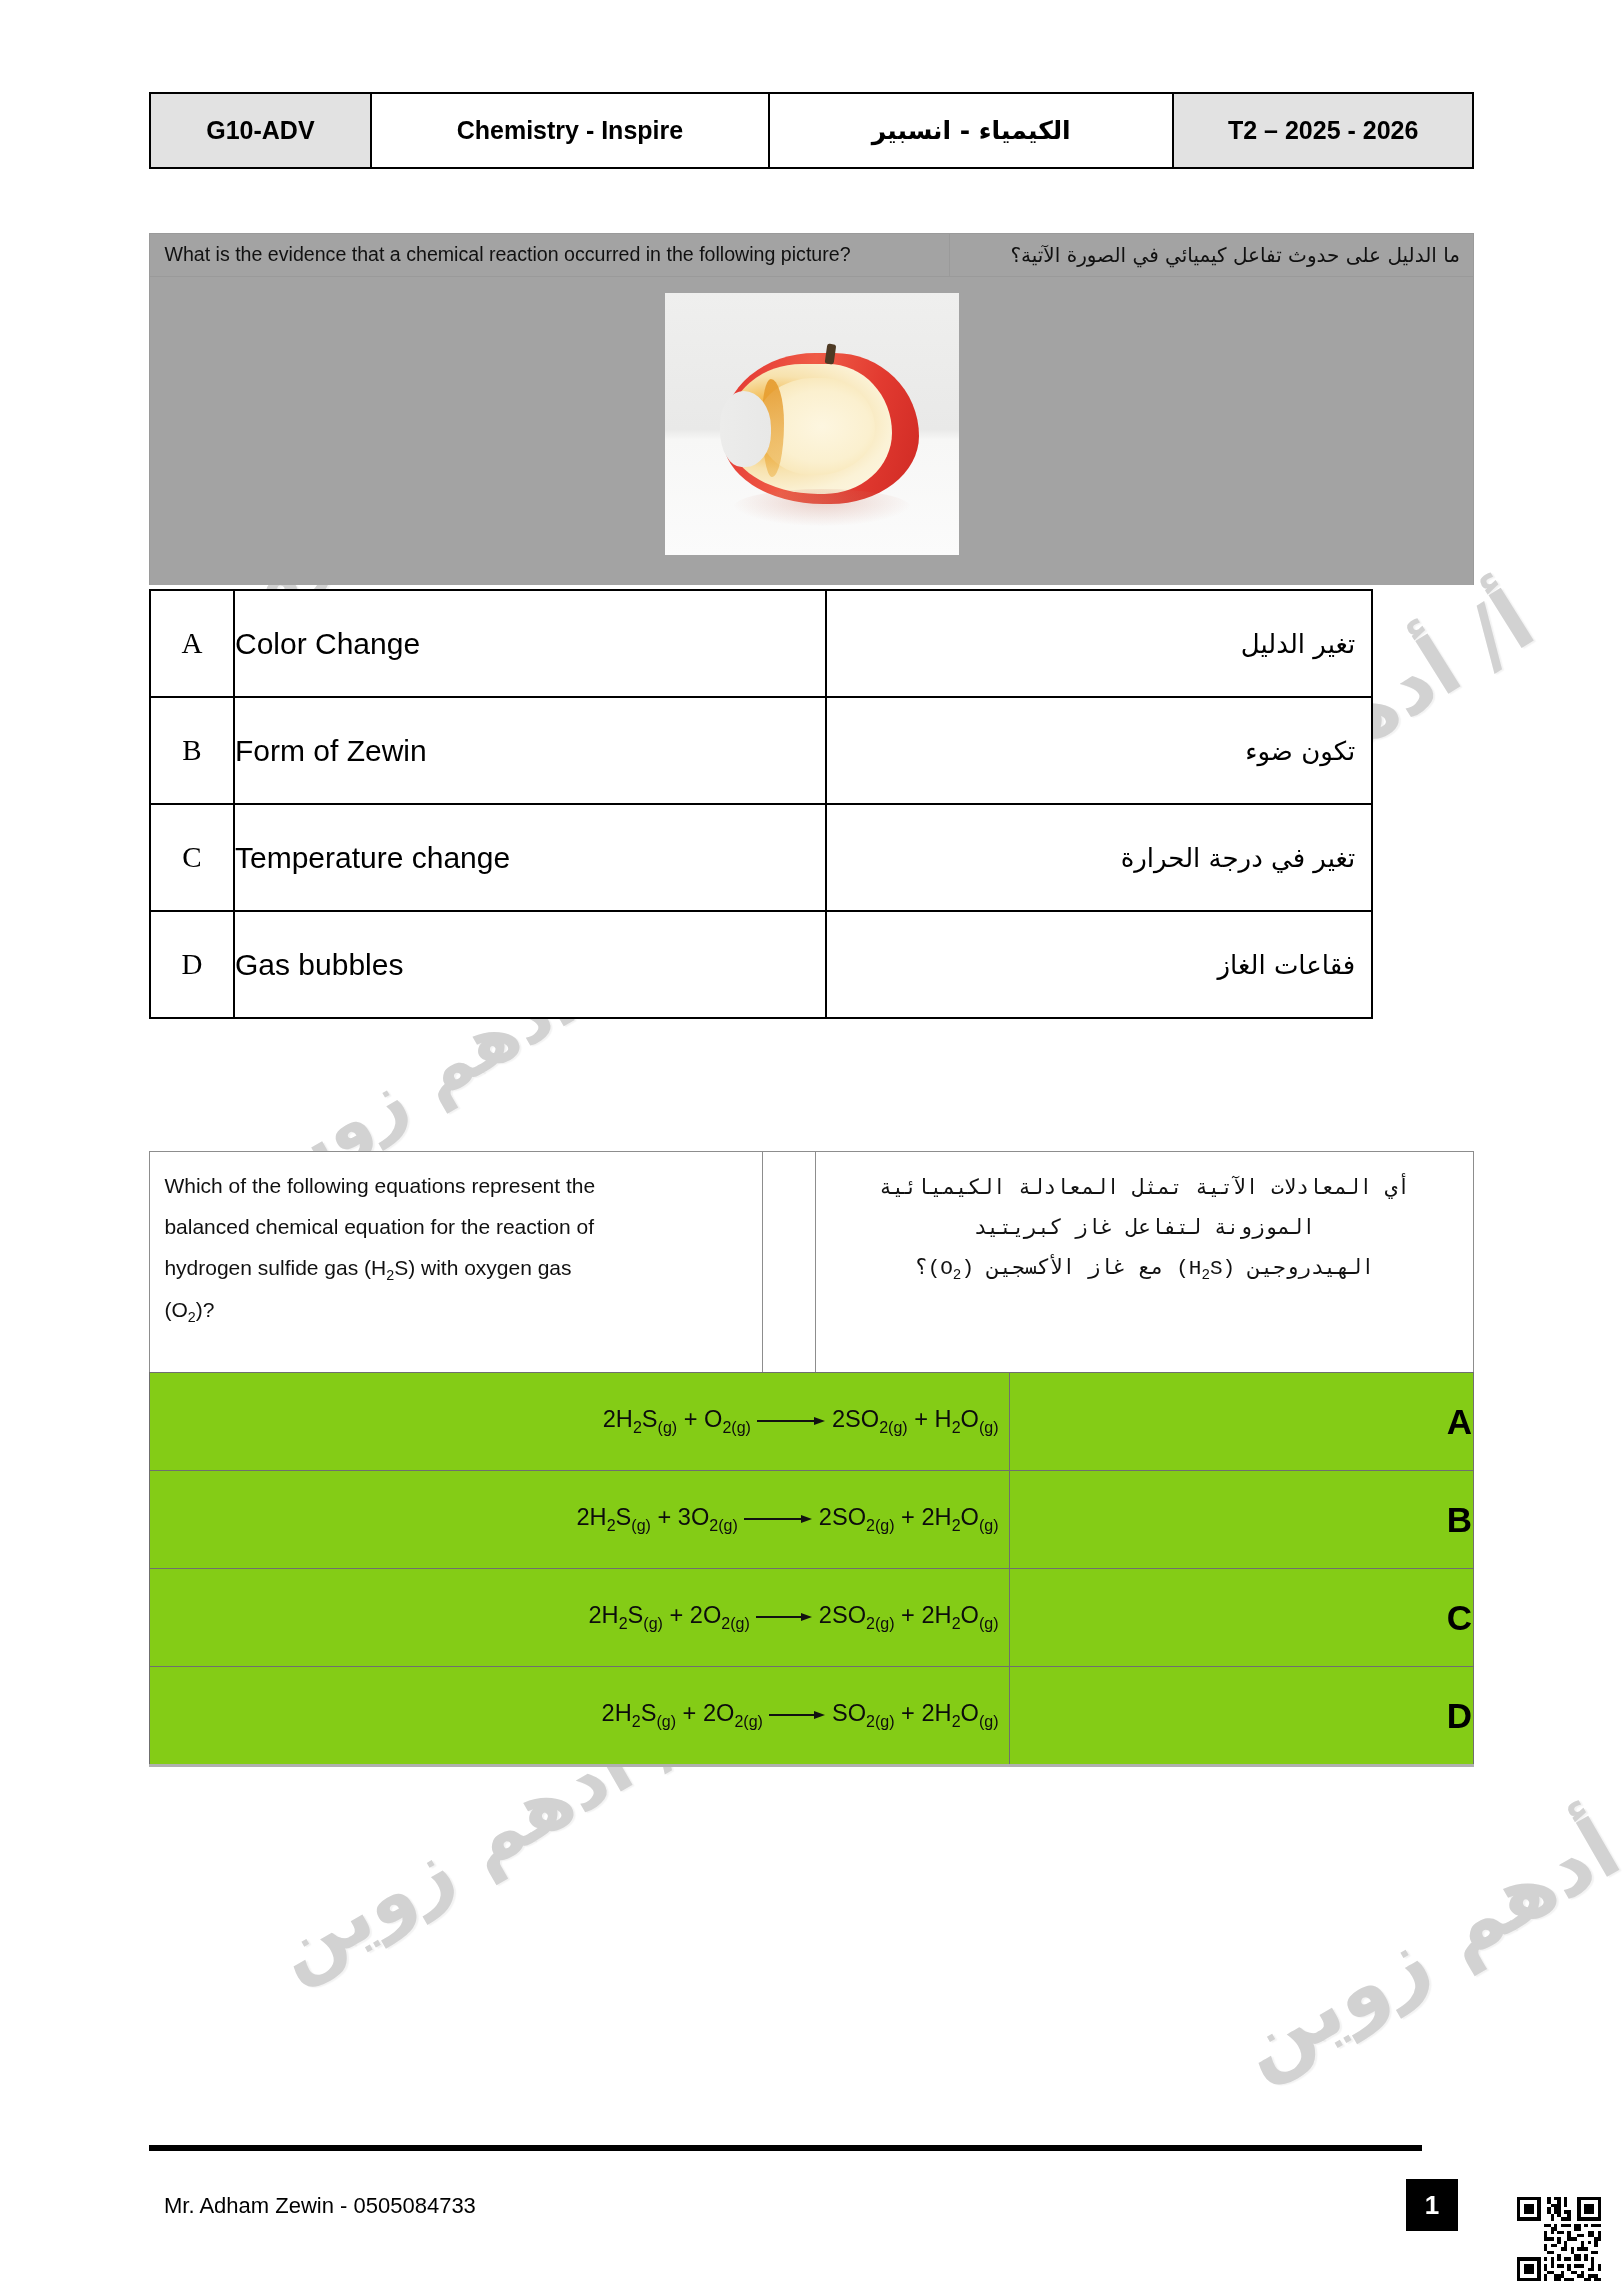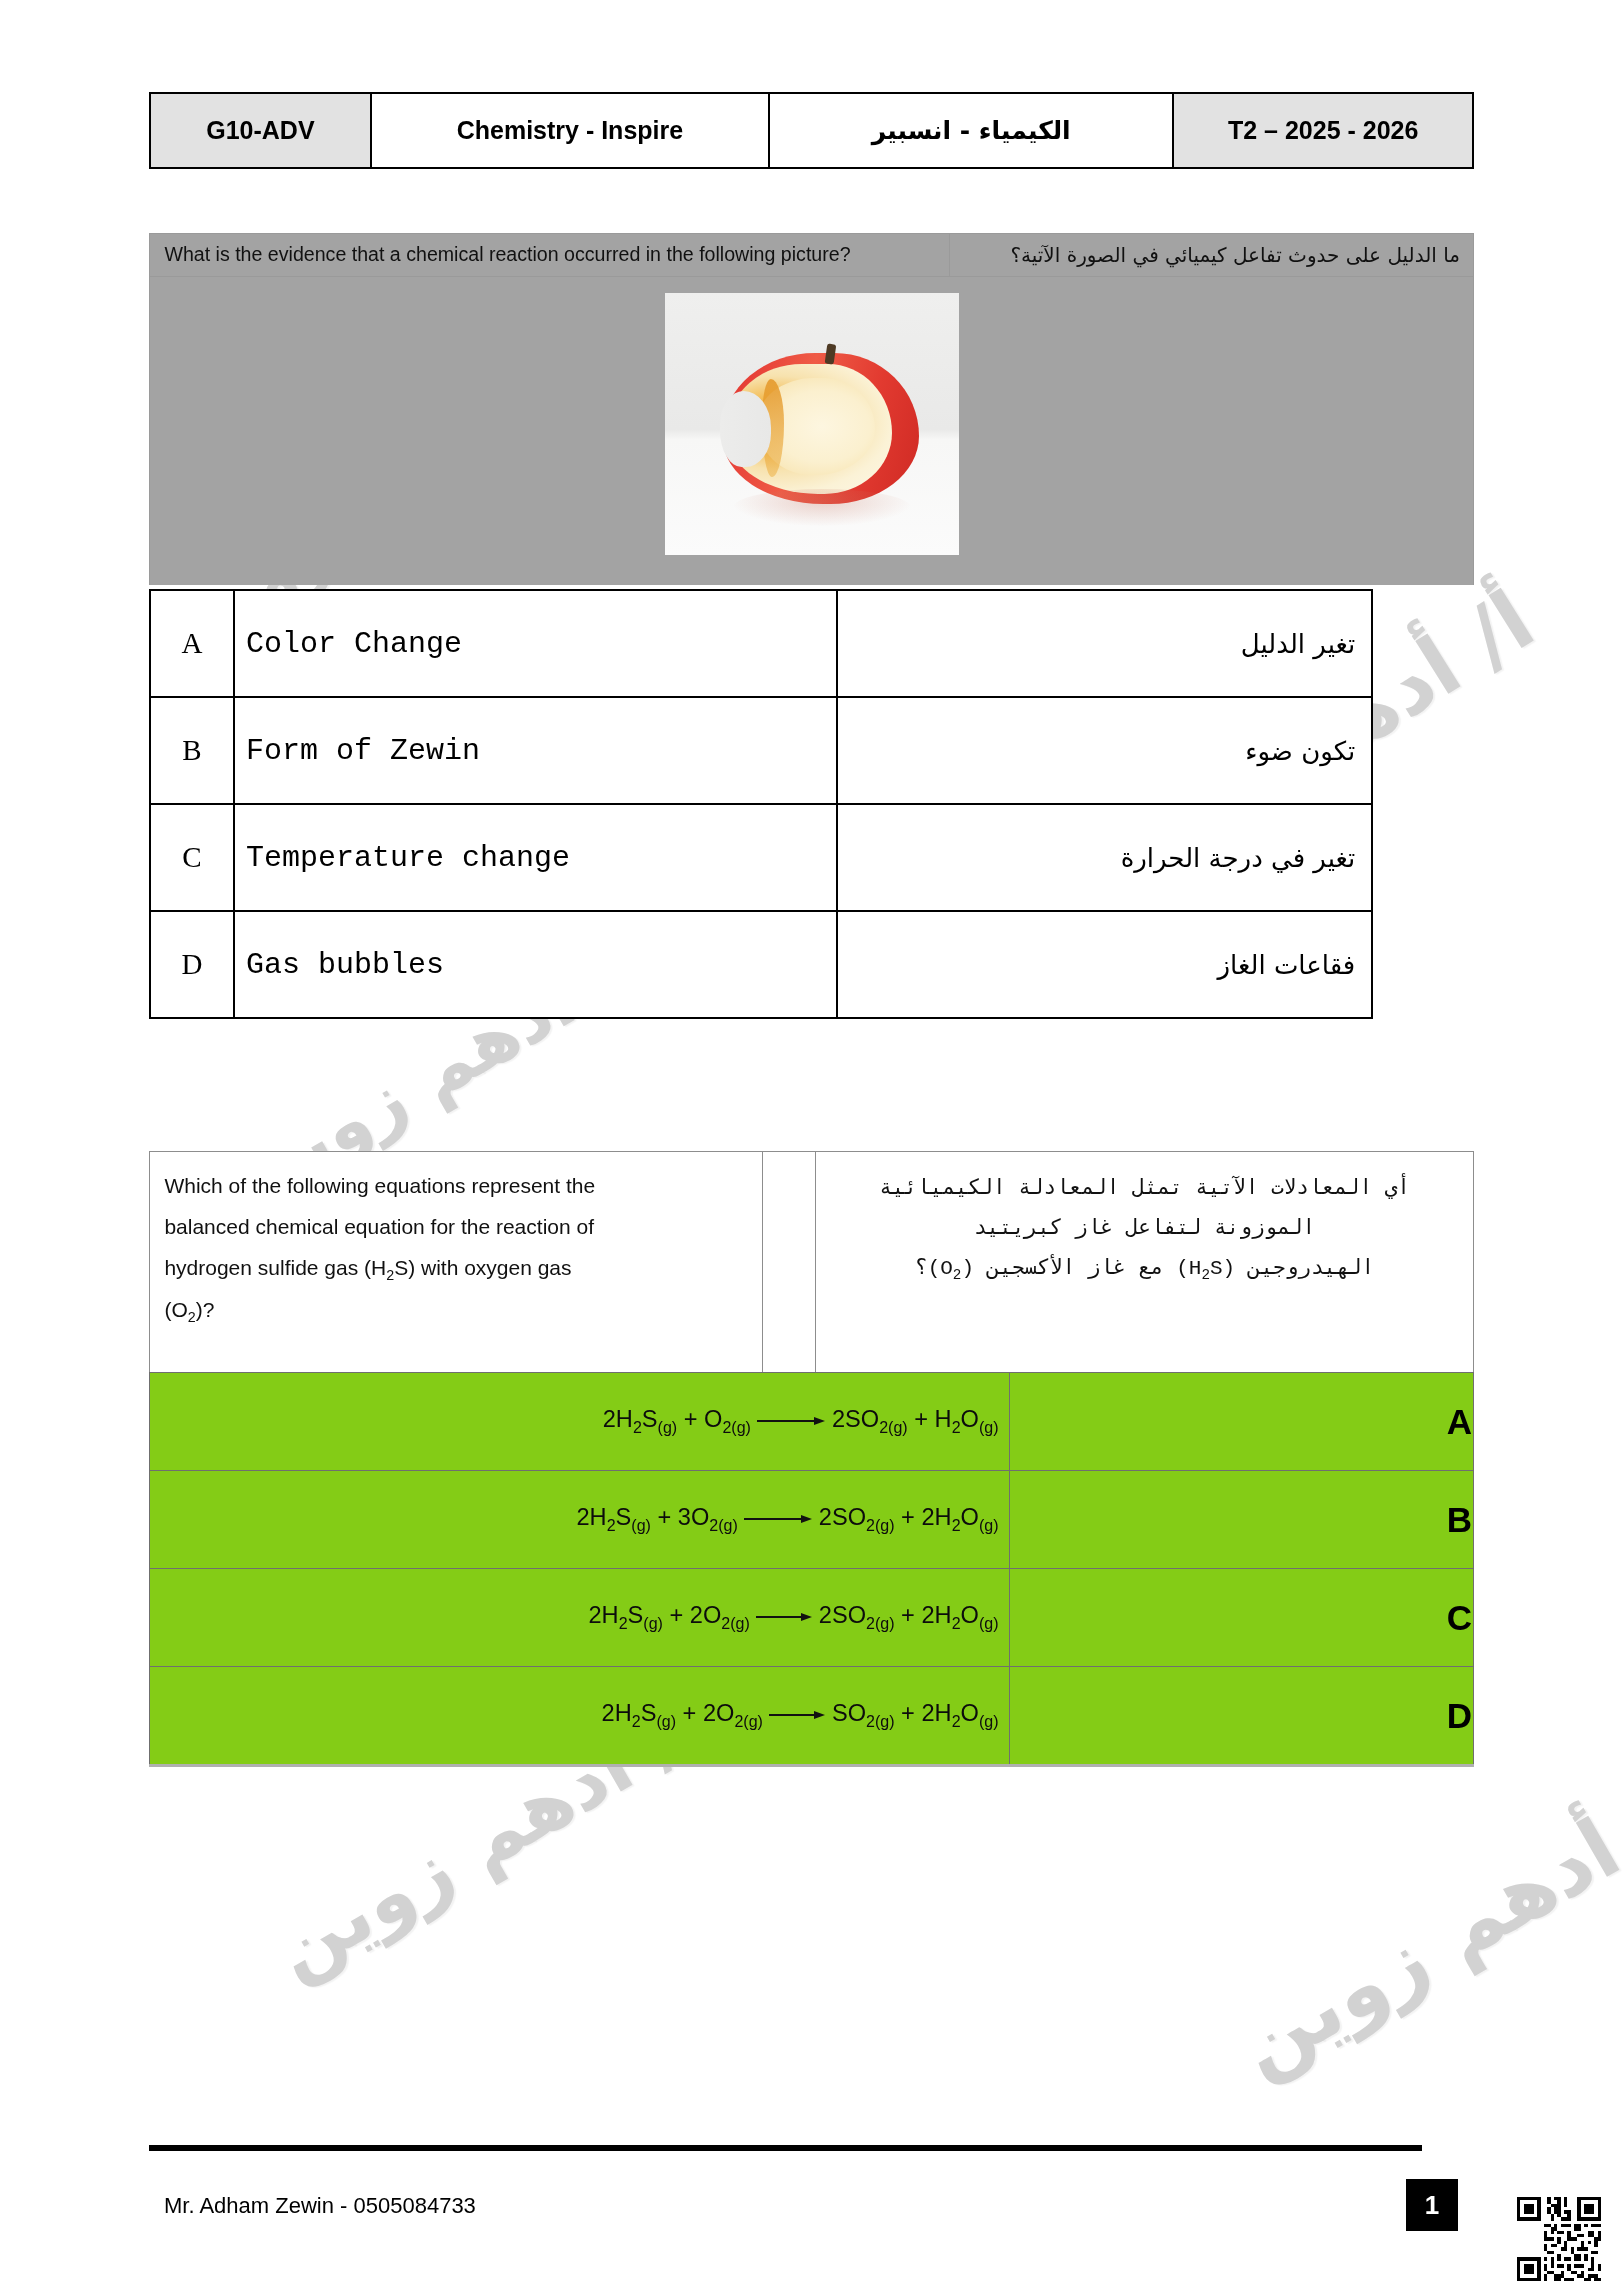--- a/index.html
+++ b/index.html
@@ -188,22 +188,22 @@
   }
   .opt-letter {
     width: 80px;
     text-align: center;
     font-family: "Liberation Serif", serif;
     font-size: 29px;
     color: #000000;
   }
   .opt-en {
     width: 589px;
-    padding-left: 11px;
-    font-family: Liberation Mono, monospace;
+    padding-left: 0;
+    font-family: Liberation Sans, sans-serif;
     font-size: 30px;
     color: #000000;
   }
   .opt-ar {
     padding-right: 15.7px;
     font-family: "DejaVu Sans", sans-serif;
     font-size: 26px;
     color: #000000;
     direction: rtl;
     text-align: right;

